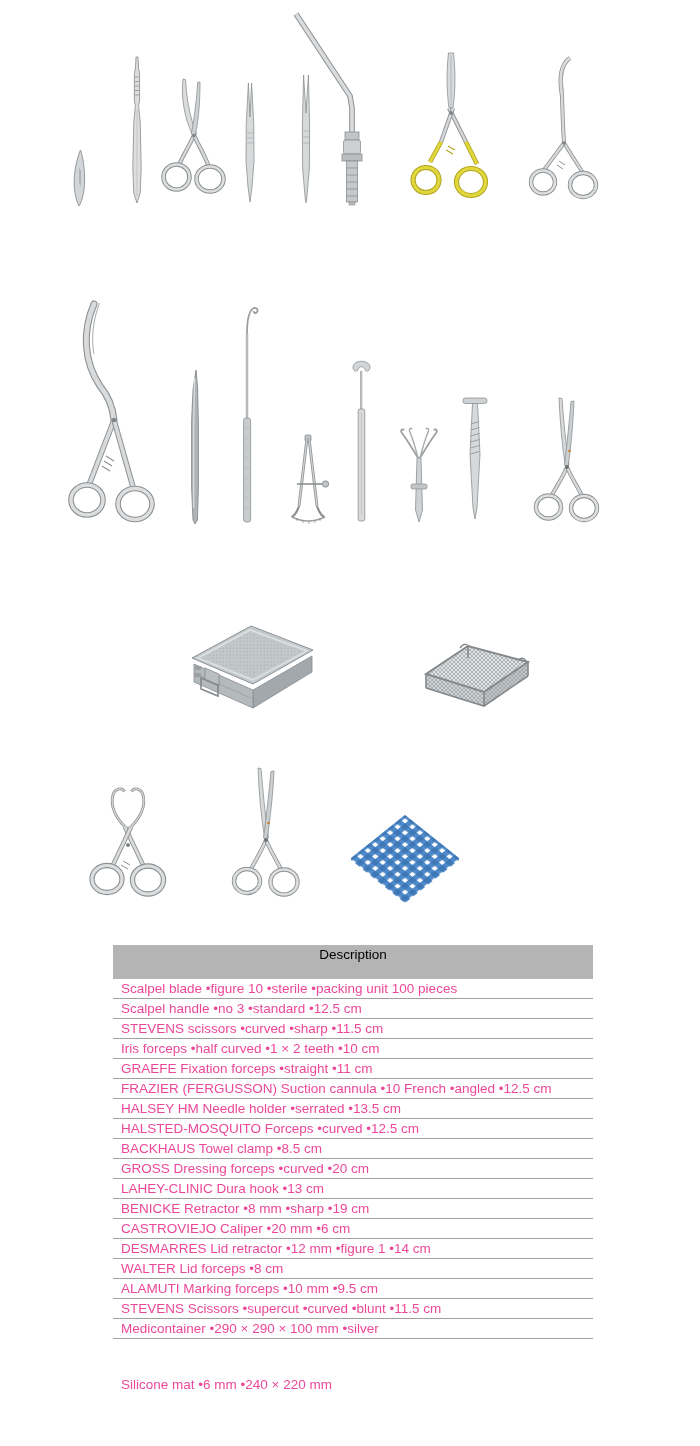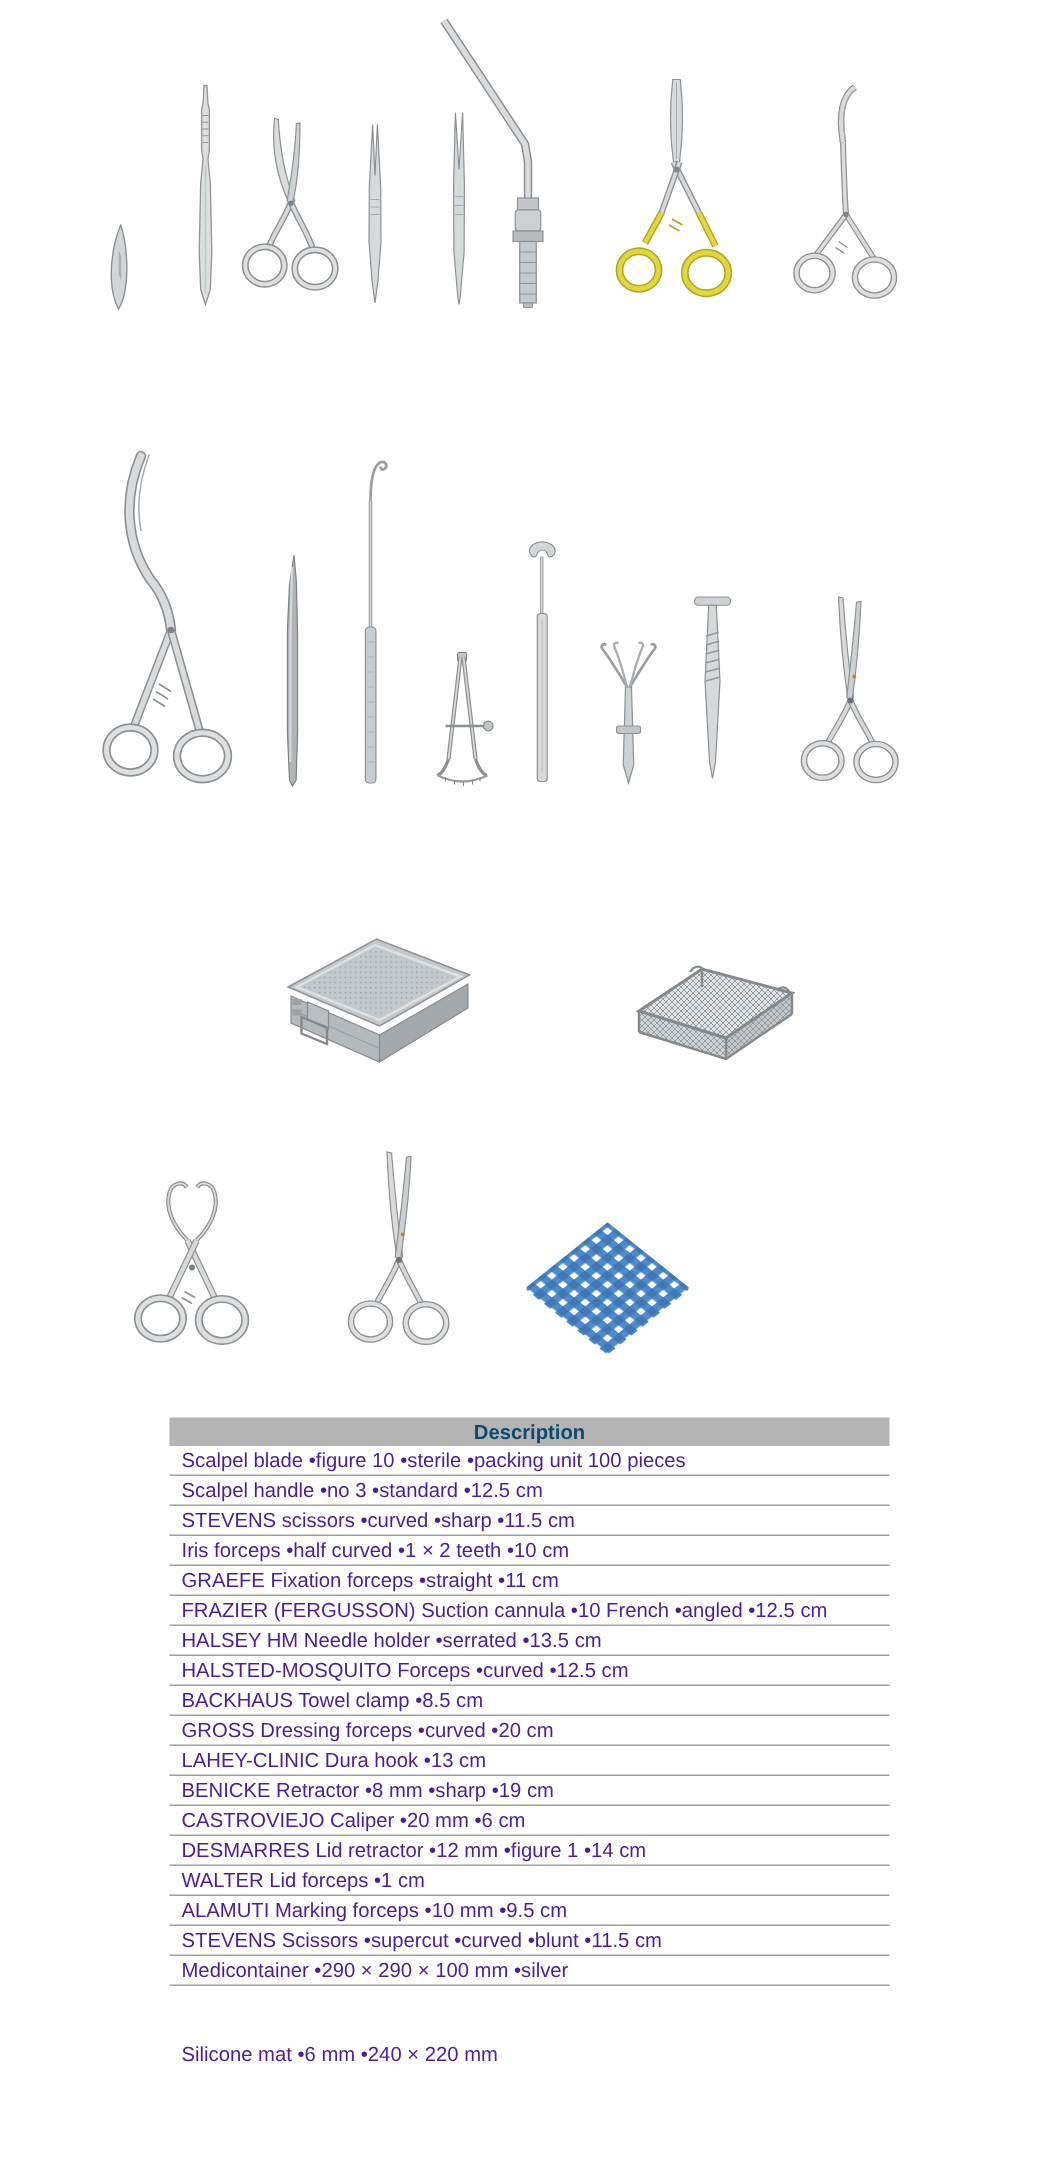--- a/index.html
+++ b/index.html
@@ -1,24 +1,24 @@
 <!DOCTYPE html>
 <html><head>
 <meta charset="utf-8">
 <style>
   html,body{margin:0;padding:0;background:#ffffff;}
   .canvas{position:relative;width:700px;height:1446px;background:#ffffff;overflow:hidden;
           font-family:"Liberation Sans", sans-serif;}
   .fig{position:absolute;}
   .fig svg{display:block;width:100%;height:100%;}
   .desc-table{position:absolute;left:113px;top:945px;width:480px;}
-  .desc-header{height:19px;line-height:19px;background:#b4b4b4;color:#0c4a6e;
-               font-size:13.5px;font-weight:bold;text-align:center;}
+  .desc-header{height:34px;line-height:19px;background:#b4b4b4;color:#000000;
+               font-size:13.5px;font-weight:normal;text-align:center;}
   .desc-row{height:20px;line-height:19px;border-bottom:1px solid #a0a0a0;box-sizing:border-box;
-            padding-left:8px;font-size:13.5px;color:#4c1d95;white-space:nowrap;overflow:hidden;}
+            padding-left:8px;font-size:13.5px;color:#ec4899;white-space:nowrap;overflow:hidden;}
   .desc-row:last-child{border-bottom:none;margin-top:36px;}
 </style>
 </head>
 <body>
 
 <div class="canvas">
 
   <div class="fig" style="left:71px;top:149px;width:18px;height:58px">
     <svg viewBox="0 0 18 58">
       <path d="M9.5,1 C5.5,10 2.8,24 3.2,36 C3.5,45 5.8,53 8,57 C11.5,52 13.8,41 13.6,29 C13.4,17 11.8,8 9.5,1 Z" fill="#d3d6d8" stroke="#8c8f91" stroke-width="0.9"></path>
@@ -315,20 +315,20 @@
     <div class="desc-row">GRAEFE Fixation forceps •straight •11 cm</div>
     <div class="desc-row">FRAZIER (FERGUSSON) Suction cannula •10 French •angled •12.5 cm</div>
     <div class="desc-row">HALSEY HM Needle holder •serrated •13.5 cm</div>
     <div class="desc-row">HALSTED-MOSQUITO Forceps •curved •12.5 cm</div>
     <div class="desc-row">BACKHAUS Towel clamp •8.5 cm</div>
     <div class="desc-row">GROSS Dressing forceps •curved •20 cm</div>
     <div class="desc-row">LAHEY-CLINIC Dura hook •13 cm</div>
     <div class="desc-row">BENICKE Retractor •8 mm •sharp •19 cm</div>
     <div class="desc-row">CASTROVIEJO Caliper •20 mm •6 cm</div>
     <div class="desc-row">DESMARRES Lid retractor •12 mm •figure 1 •14 cm</div>
-    <div class="desc-row">WALTER Lid forceps •1 cm</div>
+    <div class="desc-row">WALTER Lid forceps •8 cm</div>
     <div class="desc-row">ALAMUTI Marking forceps •10 mm •9.5 cm</div>
     <div class="desc-row">STEVENS Scissors •supercut •curved •blunt •11.5 cm</div>
     <div class="desc-row">Medicontainer •290 × 290 × 100 mm •silver</div>
     <div class="desc-row">Silicone mat •6 mm •240 × 220 mm</div>
   </div>
 
 </div>
 
 </body></html>

